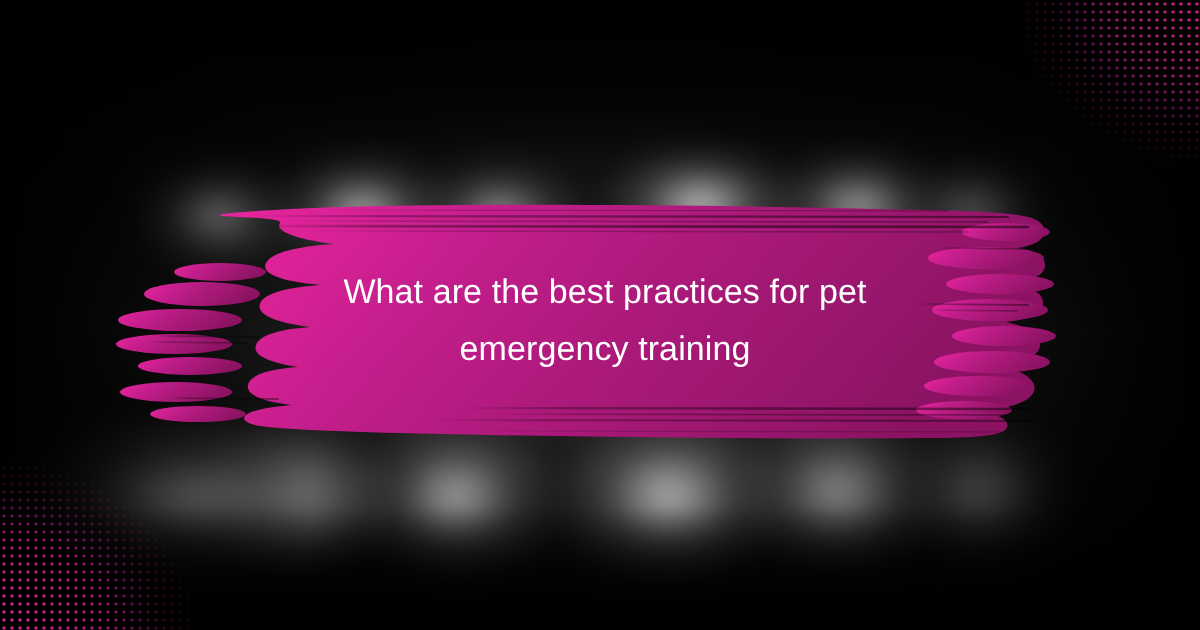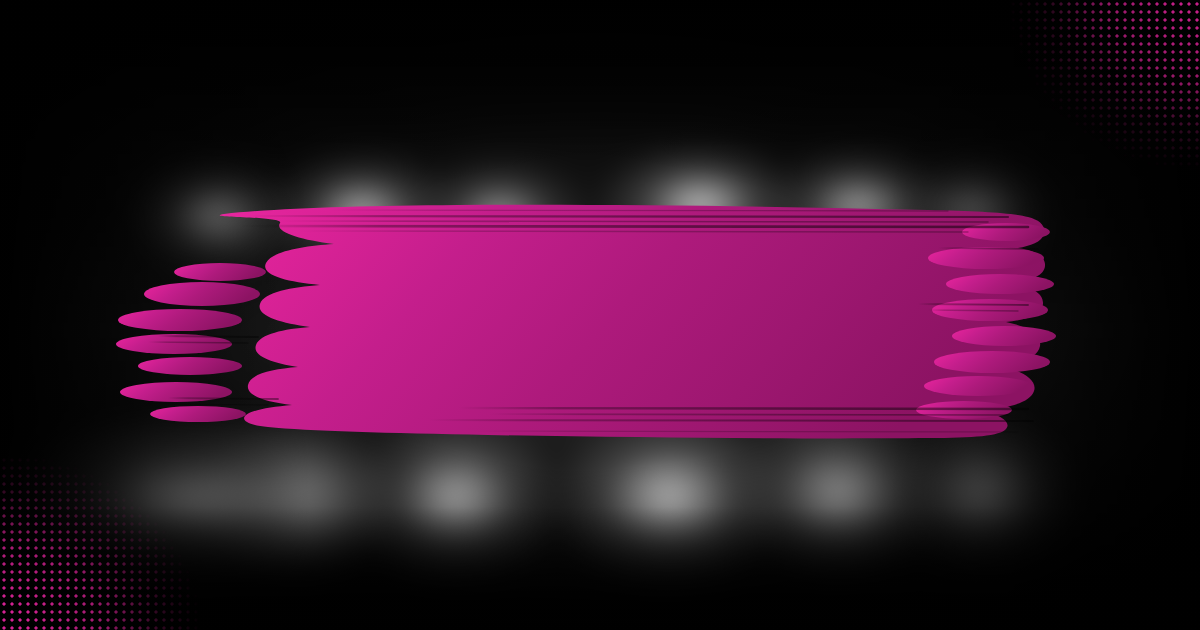--- a/index.html
+++ b/index.html
@@ -218,14 +218,16 @@
         <path d="M 20,156 L 120,157" stroke-width="1.5" opacity="0.40"></path>
         <path d="M 40,212 L 150,213" stroke-width="1.8" opacity="0.45"></path>
         <path d="M 25,218 L 140,219" stroke-width="1.3" opacity="0.34"></path>
         <path d="M 790,118 L 900,119" stroke-width="1.9" opacity="0.48"></path>
         <path d="M 800,124 L 890,125" stroke-width="1.4" opacity="0.36"></path>
         <path d="M 810,62  L 910,63" stroke-width="1.7" opacity="0.42"></path>
       </g>
     </svg>
   </div>
 
+  <div class="headline">What are the best practices for pet
+emergency training</div>
 
 </div>
 
 </body></html>

